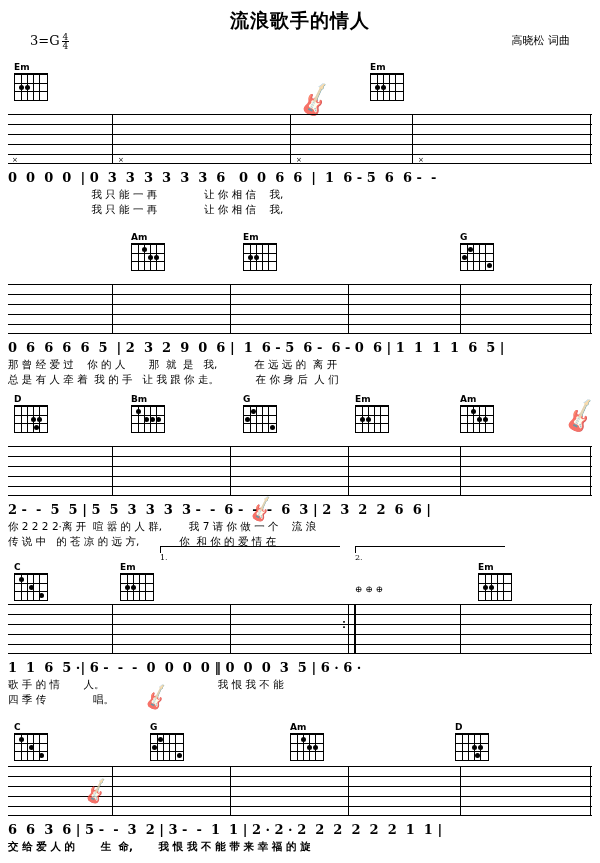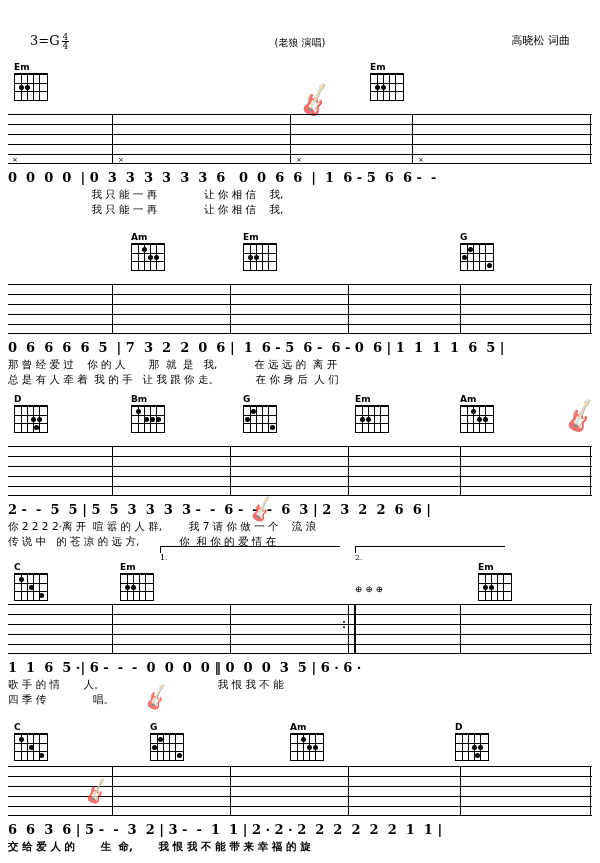--- a/index.html
+++ b/index.html
@@ -76,21 +76,21 @@
   .ending{position:absolute;font-size:8px;font-family:"DejaVu Serif", serif;}
   .ending .brk{border-top:1px solid #000;border-left:1px solid #000;height:6px;}
   .repeat-dots{position:absolute;font-size:12px;font-weight:bold;}
   .harm{position:absolute;font-size:9px;font-family:"DejaVu Serif", serif;}
 </style>
 </head>
 <body>
 
 <div class="sheet">
 
-  <div class="subtitle">(老狼  演唱)</div>
+  <div class="title">流浪歌手的情人</div>
   <div class="key">
     <span>3=G</span><span class="frac"><span class="num">4</span><span>4</span></span>
   </div>
   <div class="author">高晓松   词曲</div>
 
   <div class="system" style="top:62px;">
 
     <div class="chord" style="left:14px;top:0;">
       <div class="cname">Em</div>
       <div class="grid">
@@ -187,21 +187,21 @@
         <div class="ln" style="top:19px"></div>
       <div class="ln" style="top:29px"></div>
         <div class="ln" style="top:39px"></div>
       <div class="barline" style="left:104px;top:0;height:48px;"></div>
       <div class="barline" style="left:222px;top:0;height:48px;"></div>
       <div class="barline" style="left:340px;top:0;height:48px;"></div>
       <div class="barline" style="left:452px;top:0;height:48px;"></div>
       <div class="barline" style="left:582px;top:0;height:48px;"></div>
     </div>
 
-    <div class="numrow" style="top:108px;">0  6  6  6  6  5  | 7  3  2  2  0  6 |  1  6 - 5  6 -  6 - 0  6 | 1  1  1  1  6  5 |</div>
+    <div class="numrow" style="top:108px;">0  6  6  6  6  5  | 2  3  2  9  0  6 |  1  6 - 5  6 -  6 - 0  6 | 1  1  1  1  6  5 |</div>
     <div class="lyric" style="top:126px;">那 曾 经 爱 过    你 的 人       那  就  是   我,           在 远 远 的  离 开</div>
     <div class="lyric" style="top:141px;">总 是 有 人 牵 着  我 的 手   让 我 跟 你 走。           在 你 身 后  人 们</div>
   </div>
 
   <div class="system" style="top:394px;">
     <div class="chord" style="left:14px;top:0;">
       <div class="cname">D</div>
       <div class="grid">
         <i style="left:6px"></i>
           <i style="left:12px"></i>

